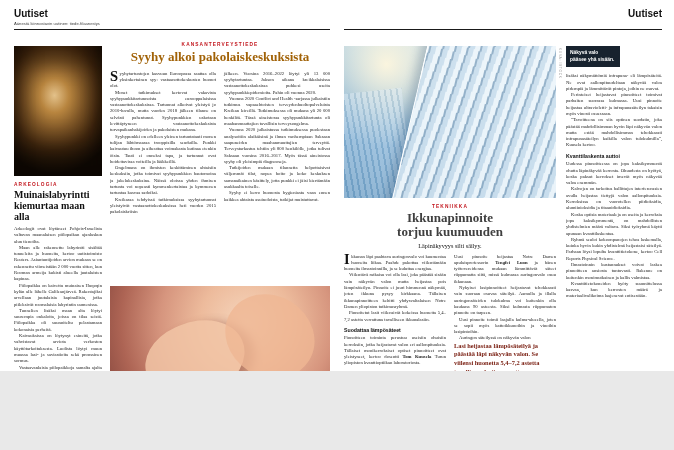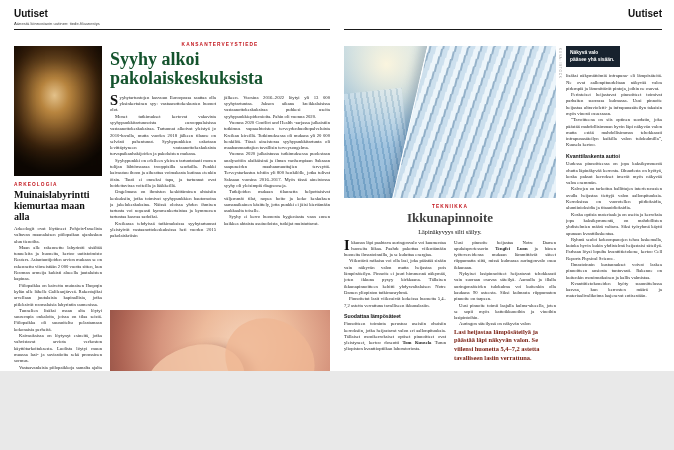--- a/index.html
+++ b/index.html
@@ -74,22 +74,22 @@
   .arch .kicker { margin-top: 6px; }
   .arch-title {
     font-family: "Liberation Serif", serif; font-weight: 700;
     font-size: 10px; line-height: 1.1; margin: 2px 0 4px; color: #111;
   }
 
   
   .health { position: absolute; left: 110px; top: 42px; width: 220px; }
   .health-title {
     font-family: "Liberation Serif", serif; font-weight: 700;
-    font-size: 18px; line-height: 1.05; text-align: left;
-    margin: 3px 0 0; color: #14532d;
+    font-size: 13px; line-height: 1.05; text-align: center;
+    margin: 3px 0 0; color: #a16207;
   }
   .cols { position: relative; margin-top: 7px; height: 212px; overflow: hidden; }
   .col { position: absolute; top: 0; }
   .health .col { width: 106px; }
   .health .col.c2 { left: 114px; }
   .hands-photo {
     position: relative; width: 220px; height: 130px; margin-top: 3px; overflow: hidden;
     background: radial-gradient(circle at 62% 28%,
       #f6d6bd 0%, #edbb9c 28%, #d6957e 52%, #ad6454 76%, #7c4038 100%);
   }
@@ -246,20 +246,21 @@
       <p>Koska optisia materiaaleja on useita ja kerroksia jopa kaksikymmentä, on mahdollisten yhdistelmien määrä valtava. Siksi työryhmä käytti apunaan kvanttilaskentaa.</p>
       <p>Ryhmä seuloi kokoonpanojen tehoa laskemalla, kuinka hyvin kukin yhdistelmä heijastaisi säteilyä. Parhaan löysi lopulta kvanttitietokone, kertoo Cell Reports Physical Science.</p>
       <p>Ilmastoinnin kustannukset voivat laskea pinnoitteen ansiosta tuntuvasti. Rakenne on kuitenkin monimutkainen ja kallis valmistaa.</p>
       <p>Kvanttitietokoneiden hyöty suunnittelussa kasvaa, kun kerrosten määrä ja materiaalivalikoima laajenevat entisestään.</p>
     </div>
 
     <div class="tech">
       <span class="kicker centered">TEKNIIKKA</span>
       <h1 class="tech-title">
         <span>Ikkunapinnoite</span><br>
+        <span>torjuu kuumuuden</span>
       </h1>
       <div class="tech-sub">Läpinäkyvyys silti säilyy.</div>
       <div class="cols tech-cols">
         <div class="col c1 body-text">
           <p><span class="dropcap">I</span><span>kkunan läpi paahtava auringonvalo voi kuumentaa huoneita liikaa. Paahde pakottaa viilentämään huoneita ilmastoinnilla, ja se kuluttaa energiaa.</span></p>
           <p>Viilentävä ratkaisu voi olla lasi, joka päästää sisään vain näkyvän valon mutta heijastaa pois lämpösäteilyn. Pinnoite ei juuri himmennä näkymää, joten ikkuna pysyy kirkkaana. Tällaisen ikkunapinnoitteen kehitti yhdysvaltalaisen Notre Damen yliopiston tutkimusryhmä.</p>
           <p>Pinnoitetut lasit viilensivät kokeissa huonetta 5,4–7,2 astetta verrattuna tavalliseen ikkunalasiin.</p>
           <p class="subhead">Suodattaa lämpösäteet</p>
           <p><span>Pinnoitteen toiminta perustuu useisiin ohuisiin kerroksiin, jotka heijastavat valon eri aallonpituuksia. Tällaiset monikerroksiset optiset pinnoitteet ovat yleistyneet, kertoo dosentti </span><b>Tom Kuusela</b><span> Turun yliopiston kvanttioptiikan laboratoriosta.</span></p>
         </div>

